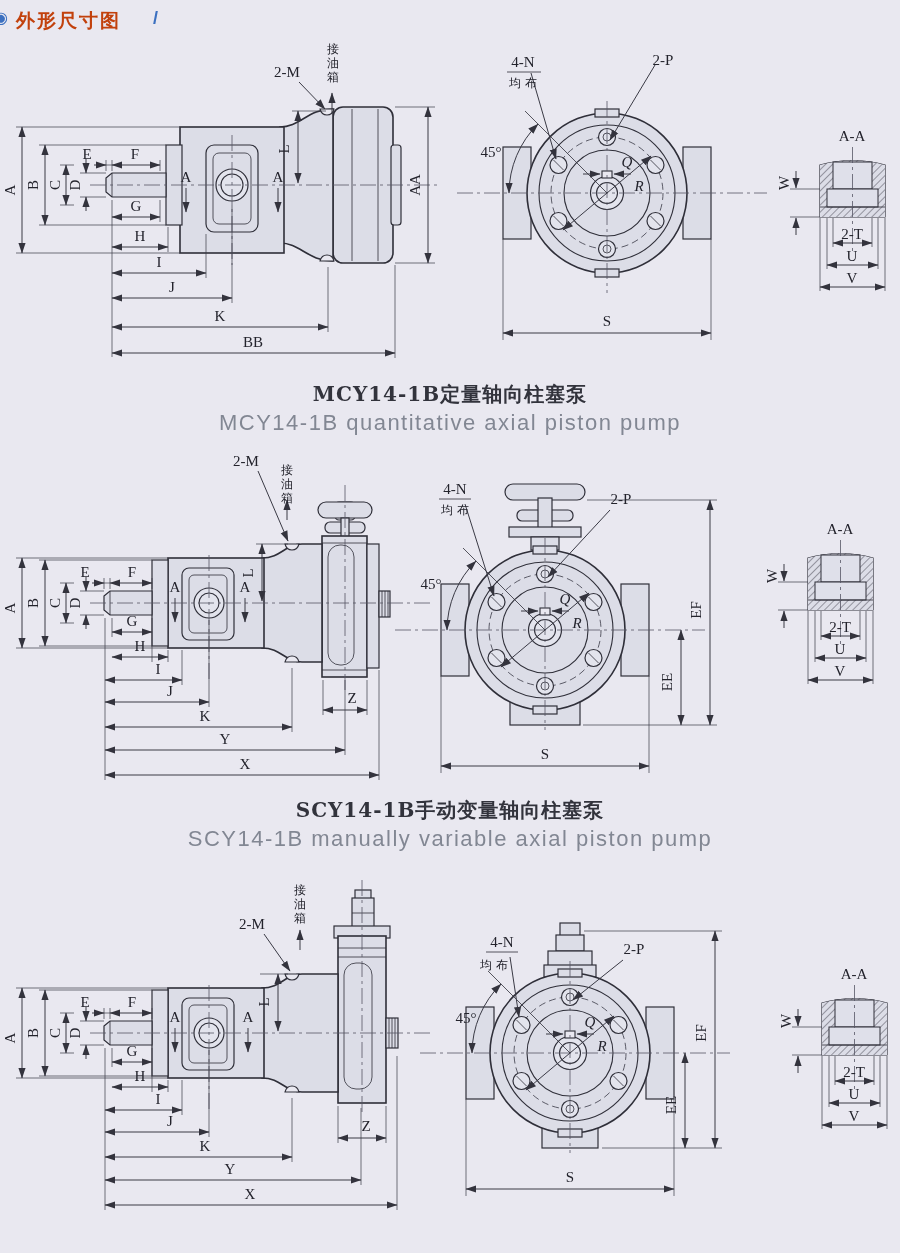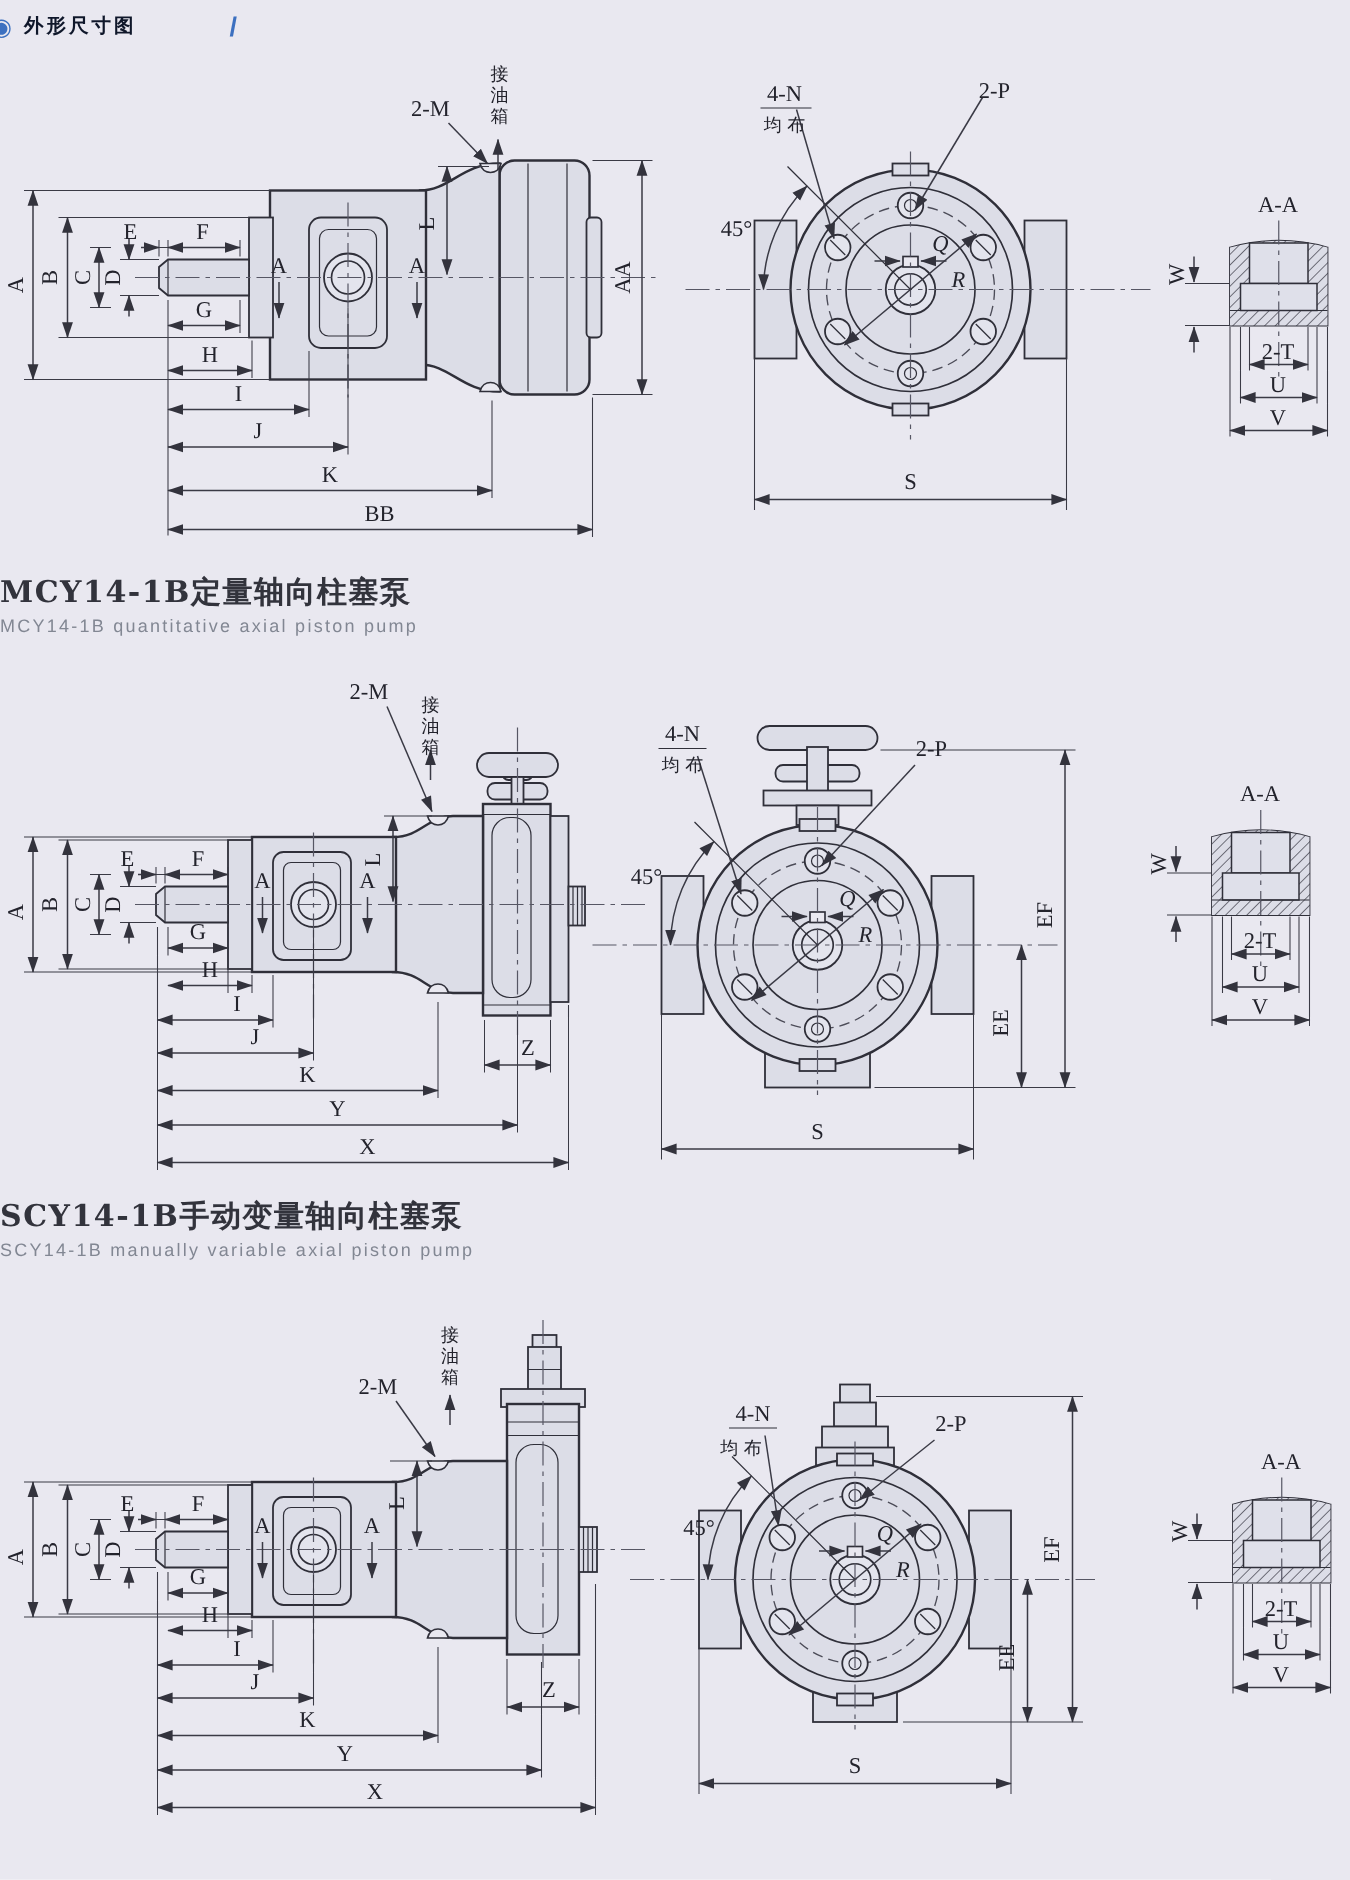--- a/index.html
+++ b/index.html
@@ -1,27 +1,27 @@
 <!DOCTYPE html>
 <html><head>
 <meta charset="utf-8">
 <style>
   html,body{margin:0;padding:0;}
   #page{position:relative;width:900px;height:1253px;background:#e9e8f0;overflow:hidden;
          font-family:"Liberation Sans",sans-serif;}
   
   #hdr{position:absolute;left:0;top:6px;width:900px;height:30px;white-space:nowrap;}
   #hdr .bullet{position:absolute;left:-6px;top:2px;font-size:16px;color:#3c70c0;}
-  #hdr .zh{position:absolute;left:16px;top:2px;font-size:13px;font-weight:bold;color:#0f172a;letter-spacing:2px;}
+  #hdr .zh{position:absolute;left:16px;top:2px;font-size:19px;font-weight:bold;color:#c2410c;letter-spacing:2px;}
   #hdr .sep{position:absolute;left:153px;top:2px;font-size:18px;font-weight:bold;color:#3c70c0;}
   #hdr .en{position:absolute;left:172px;top:3px;font-size:17px;font-weight:bold;color:#3c70c0;letter-spacing:1px;}
   
-  .cap{position:absolute;left:0;width:900px;}
+  .cap{position:absolute;left:0;width:900px;text-align:center;}
   .cap .czh{font-family:"DejaVu Serif","Liberation Serif",serif;font-size:20px;font-weight:bold;color:#32333c;letter-spacing:1px;}
-  .cap .cen{font-size:12px;color:#828793;letter-spacing:1.5px;margin-top:2px;}
+  .cap .cen{font-size:22px;color:#828793;letter-spacing:1.5px;margin-top:2px;}
   svg{position:absolute;left:0;}
   
   .out {fill:#dcdde7;stroke:#2f2f39;stroke-width:1.6;}
   .out2{fill:#dcdde7;stroke:#2f2f39;stroke-width:1.2;}
   .hub {fill:#e3e4ed;stroke:#2f2f39;stroke-width:1.2;}
   .bore{fill:#dfe0ea;stroke:#2f2f39;stroke-width:1;}
   .bgf {fill:#e9e8f0;stroke:#2f2f39;stroke-width:1.1;}
   .thin{fill:none;stroke:#2f2f39;stroke-width:1.1;}
   .thin2{fill:none;stroke:#2f2f39;stroke-width:0.8;}
   .dashc{fill:none;stroke:#4c4c58;stroke-width:0.9;stroke-dasharray:7 4;}

